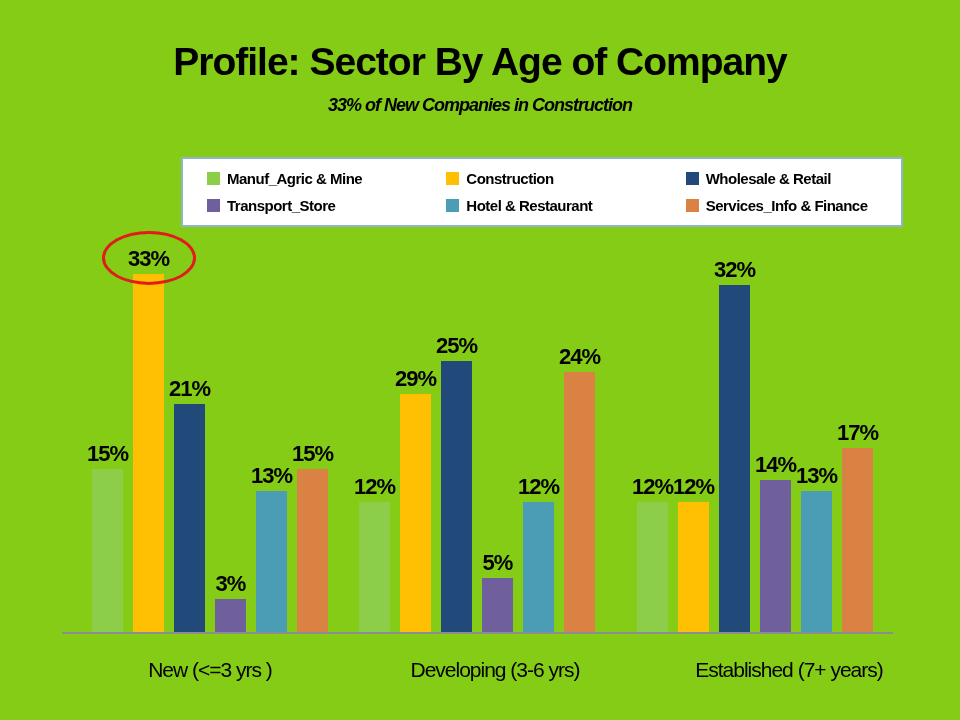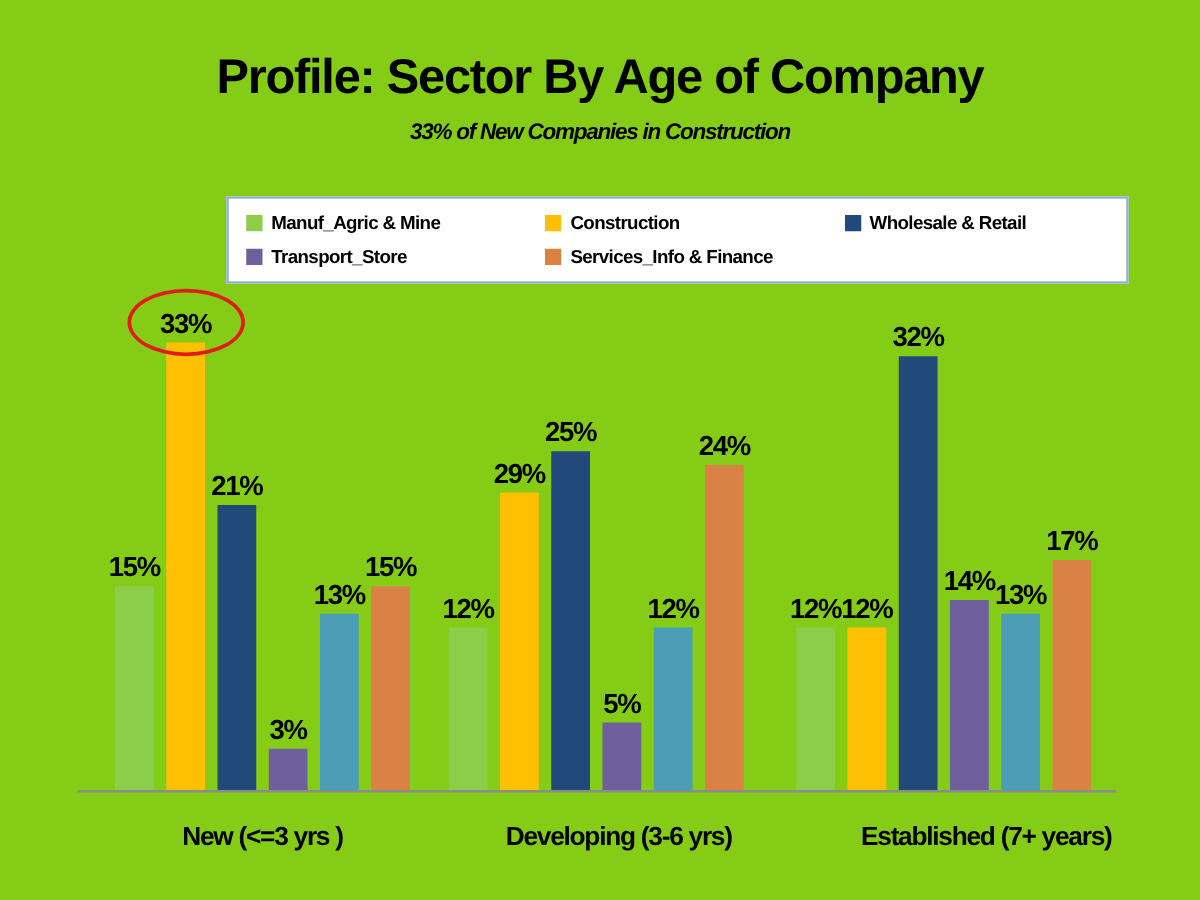--- a/index.html
+++ b/index.html
@@ -42,21 +42,21 @@
     border: 2px solid #92b4cb;
     background: #ffffff;
     display: grid;
     grid-template-columns: 1fr 1fr 1fr;
     align-content: space-evenly;
   }
   .legend-item {
     display: flex;
     align-items: center;
     gap: 7px;
-    padding-left: 14px;
+    padding-left: 24px;
     font-size: 15px;
     font-weight: 700;
     letter-spacing: -0.5px;
     color: #000000;
     white-space: nowrap;
   }
   .legend-swatch {
     width: 13px; height: 13px;
     flex: 0 0 13px;
     display: inline-block;
@@ -106,21 +106,21 @@
   }
   .x-labels {
     position: absolute;
     left: 62px; top: 658px;
     width: 831px; height: 30px;
   }
   .x-label {
     position: absolute;
     transform: translateX(-50%);
     font-size: 21px;
-    font-weight: 700;
+    font-weight: 400;
     letter-spacing: -1px;
     white-space: nowrap;
     color: #000000;
   }
 </style>
 </head>
 <body>
 
 <div class="slide">
   <h1 class="chart-title">Profile: Sector By Age of Company</h1>
@@ -134,20 +134,24 @@
         <span class="legend-swatch" style="background: rgb(255, 192, 3);"></span>
         <span>Construction</span>
       </div>
       <div class="legend-item">
         <span class="legend-swatch" style="background: rgb(33, 73, 122);"></span>
         <span>Wholesale &amp; Retail</span>
       </div>
       <div class="legend-item">
         <span class="legend-swatch" style="background: rgb(111, 95, 156);"></span>
         <span>Transport_Store</span>
+      </div>
+      <div class="legend-item">
+        <span class="legend-swatch" style="background: rgb(74, 157, 181);"></span>
+        <span>Hotel &amp; Restaurant</span>
       </div>
       <div class="legend-item">
         <span class="legend-swatch" style="background: rgb(218, 130, 68);"></span>
         <span>Services_Info &amp; Finance</span>
       </div>
     </div>
   <div class="plot" id="plot">
       <div class="bar-group" style="left: 30px;">
         <div class="bar-col">
           <div class="bar-label">15%</div>

